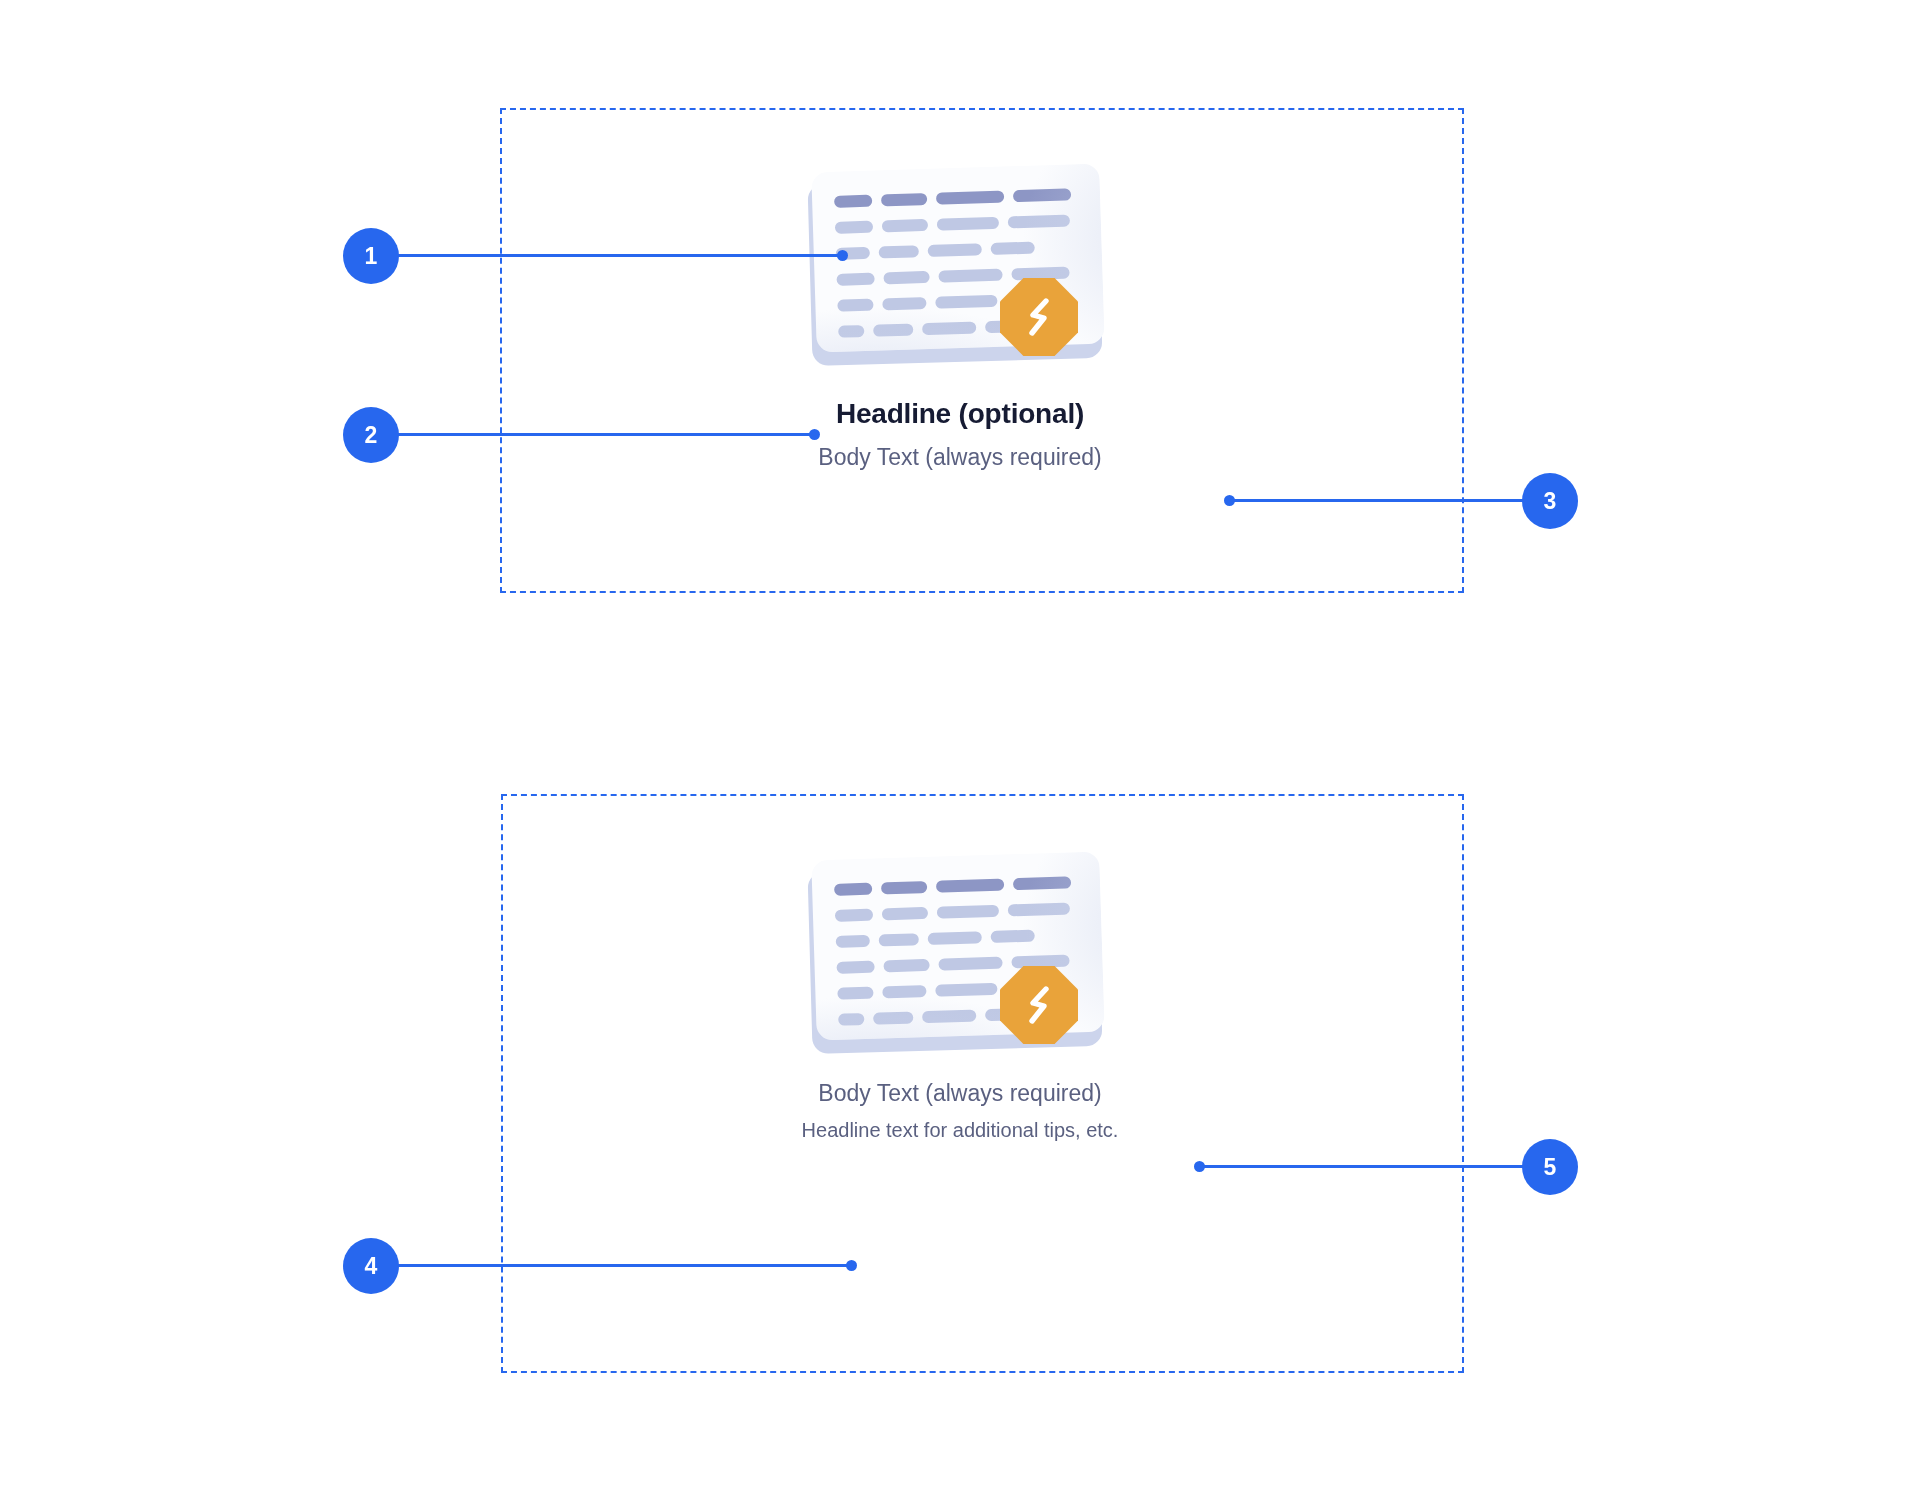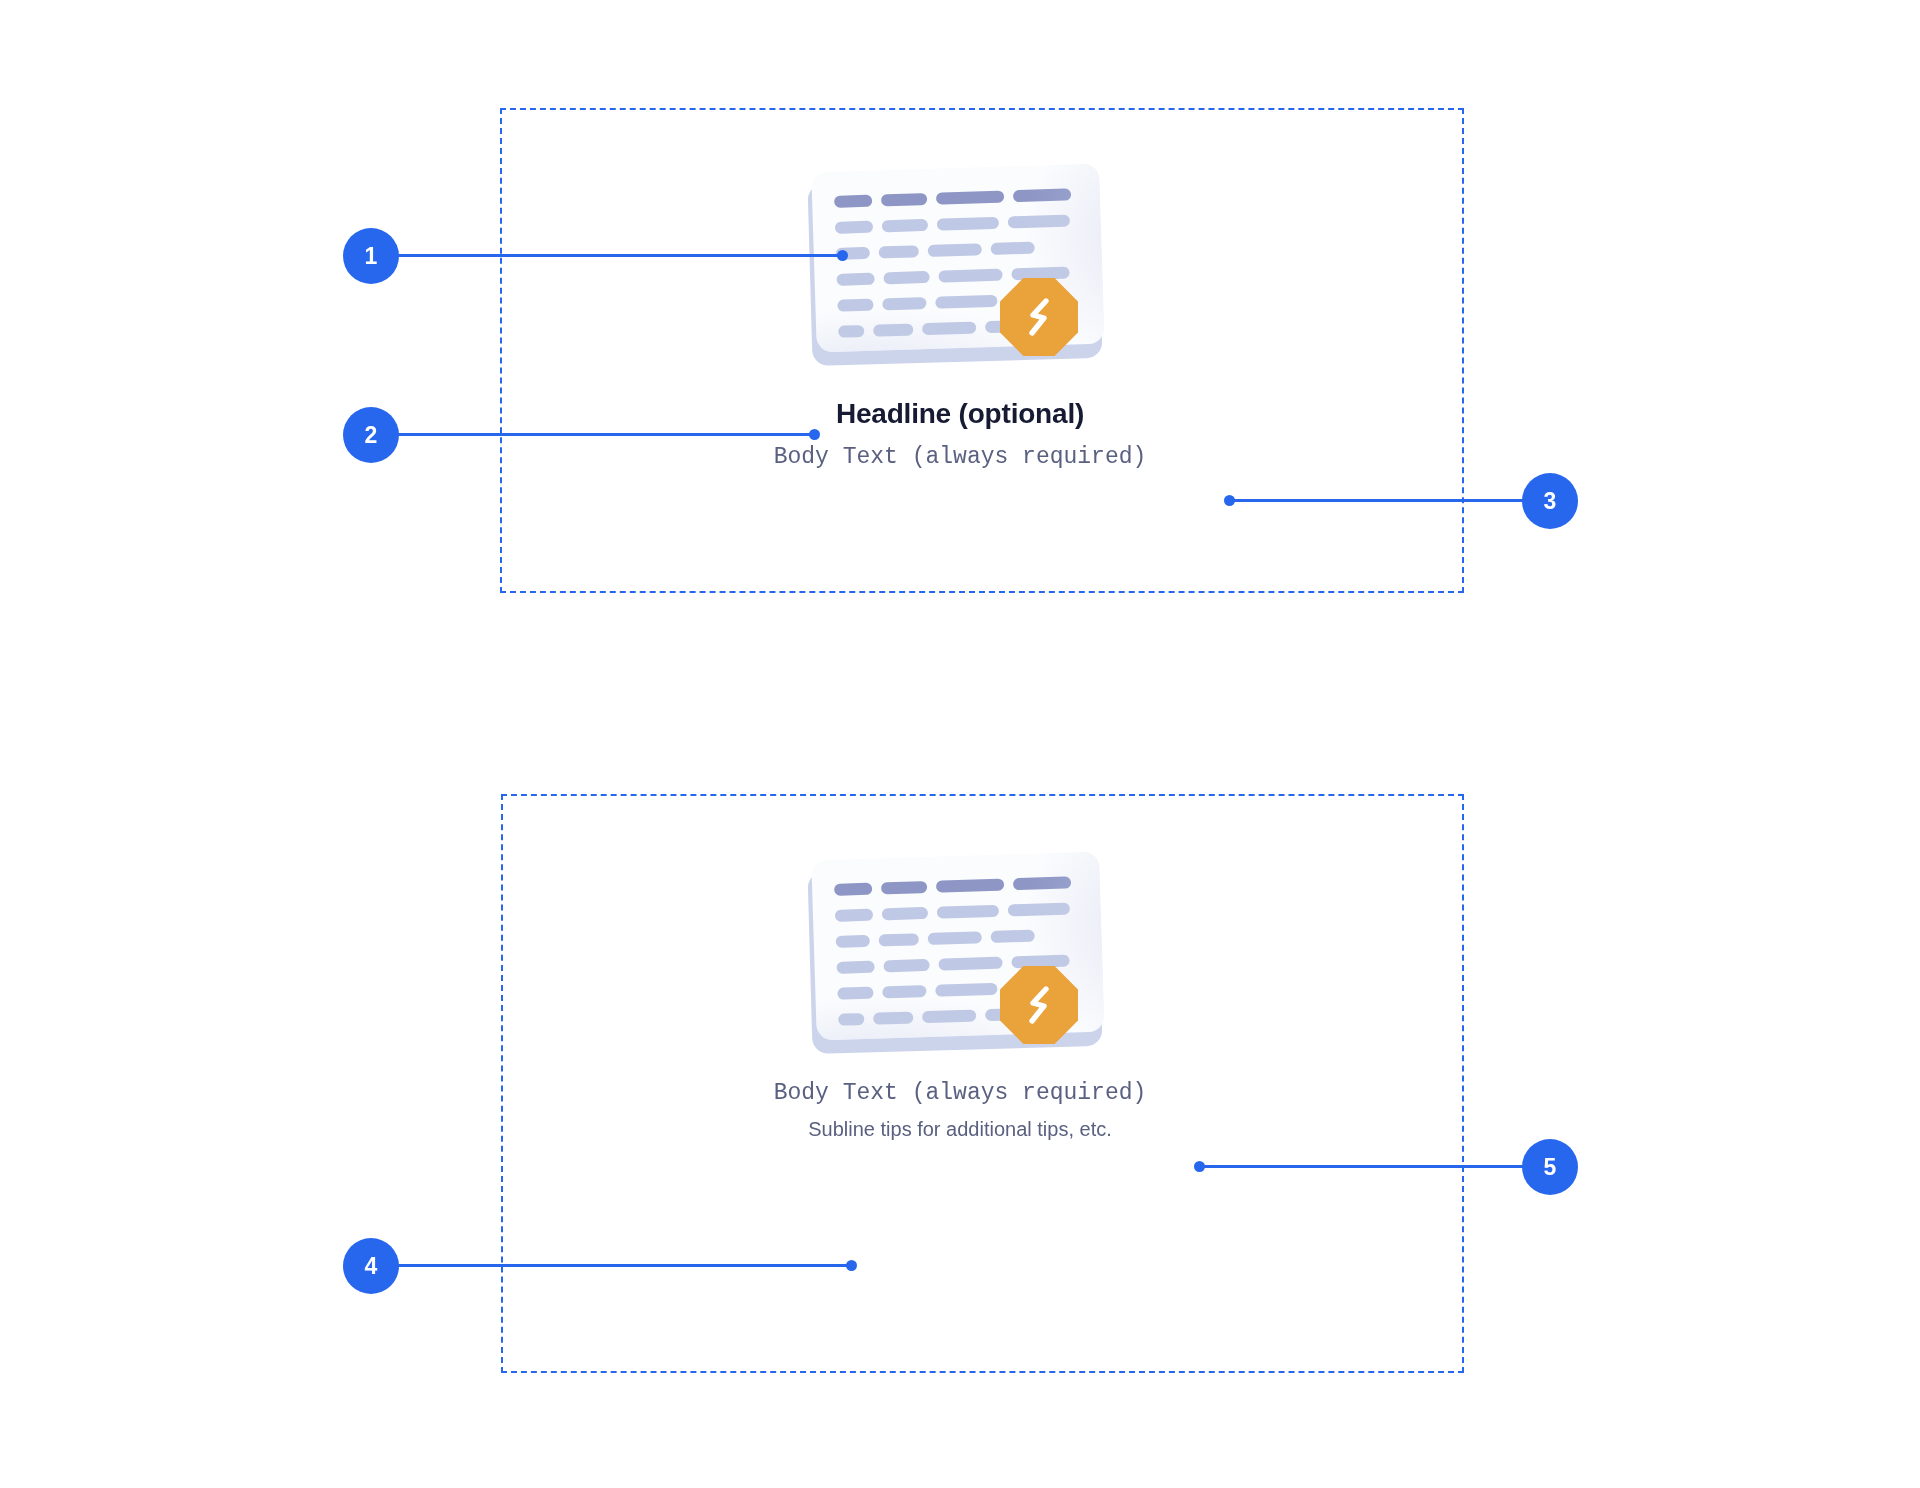--- a/index.html
+++ b/index.html
@@ -118,21 +118,20 @@
     font-size: 28px;
     font-weight: 700;
     color: #161b33;
     letter-spacing: -0.2px;
   }
   .body-text {
     margin: 14px 0 0 0;
     font-size: 23px;
     font-weight: 400;
     color: #5a6080;
-    font-family: Liberation Mono, monospace;
   }
   .subline-text {
     margin: 12px 0 0 0;
     font-size: 20px;
     font-weight: 400;
     color: #5a6080;
   }
 
   .action-btn {
     margin: 34px auto 0 auto;
@@ -285,21 +284,21 @@
         </div>
       </div>
       <div class="flash-badge">
         <svg width="38" height="42" viewBox="0 0 38 42" fill="none">
           <path d="M26 5 L13 19 L24 22 L12 37" stroke="#ffffff" stroke-width="5.4" stroke-linecap="round" stroke-linejoin="round"></path>
         </svg>
       </div>
     </div>
 
     <p class="body-text">Body Text (always required)</p>
-    <p class="subline-text">Subline tips for additional tips, etc.</p>
+    <p class="subline-text">Headline text for additional tips, etc.</p>
 
   </div>
 
   <div class="leader-line" style="left:396px; top:254px; width:446px;"></div>
   <div class="leader-dot" style="left:837px; top:250px;"></div>
   <div class="callout-badge" style="left:343px; top:228px;">
     <span>1</span>
   </div>
 
   <div class="leader-line" style="left:396px; top:433px; width:418px;"></div>

